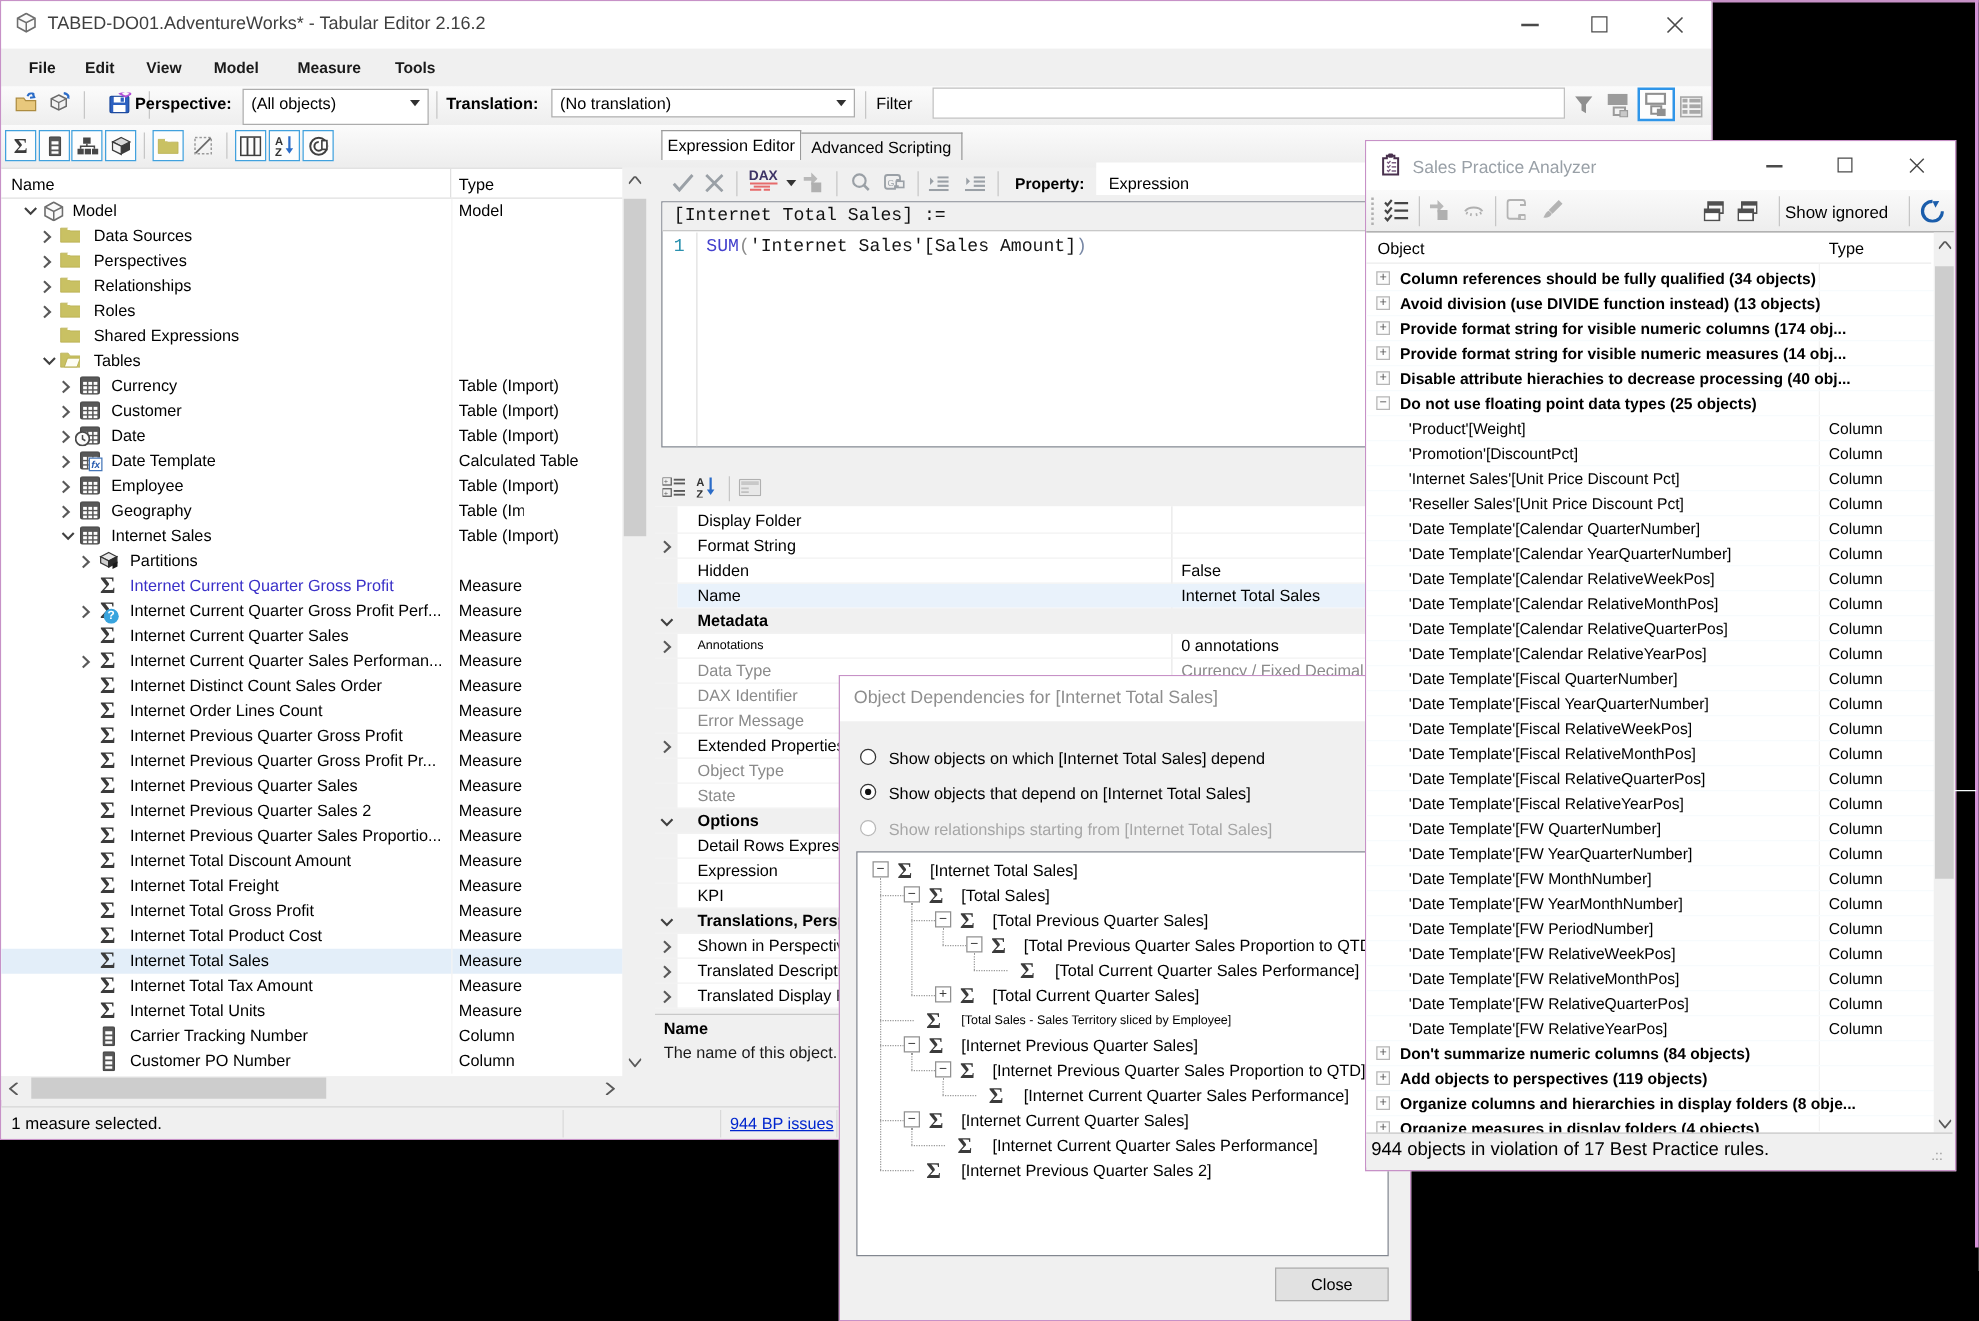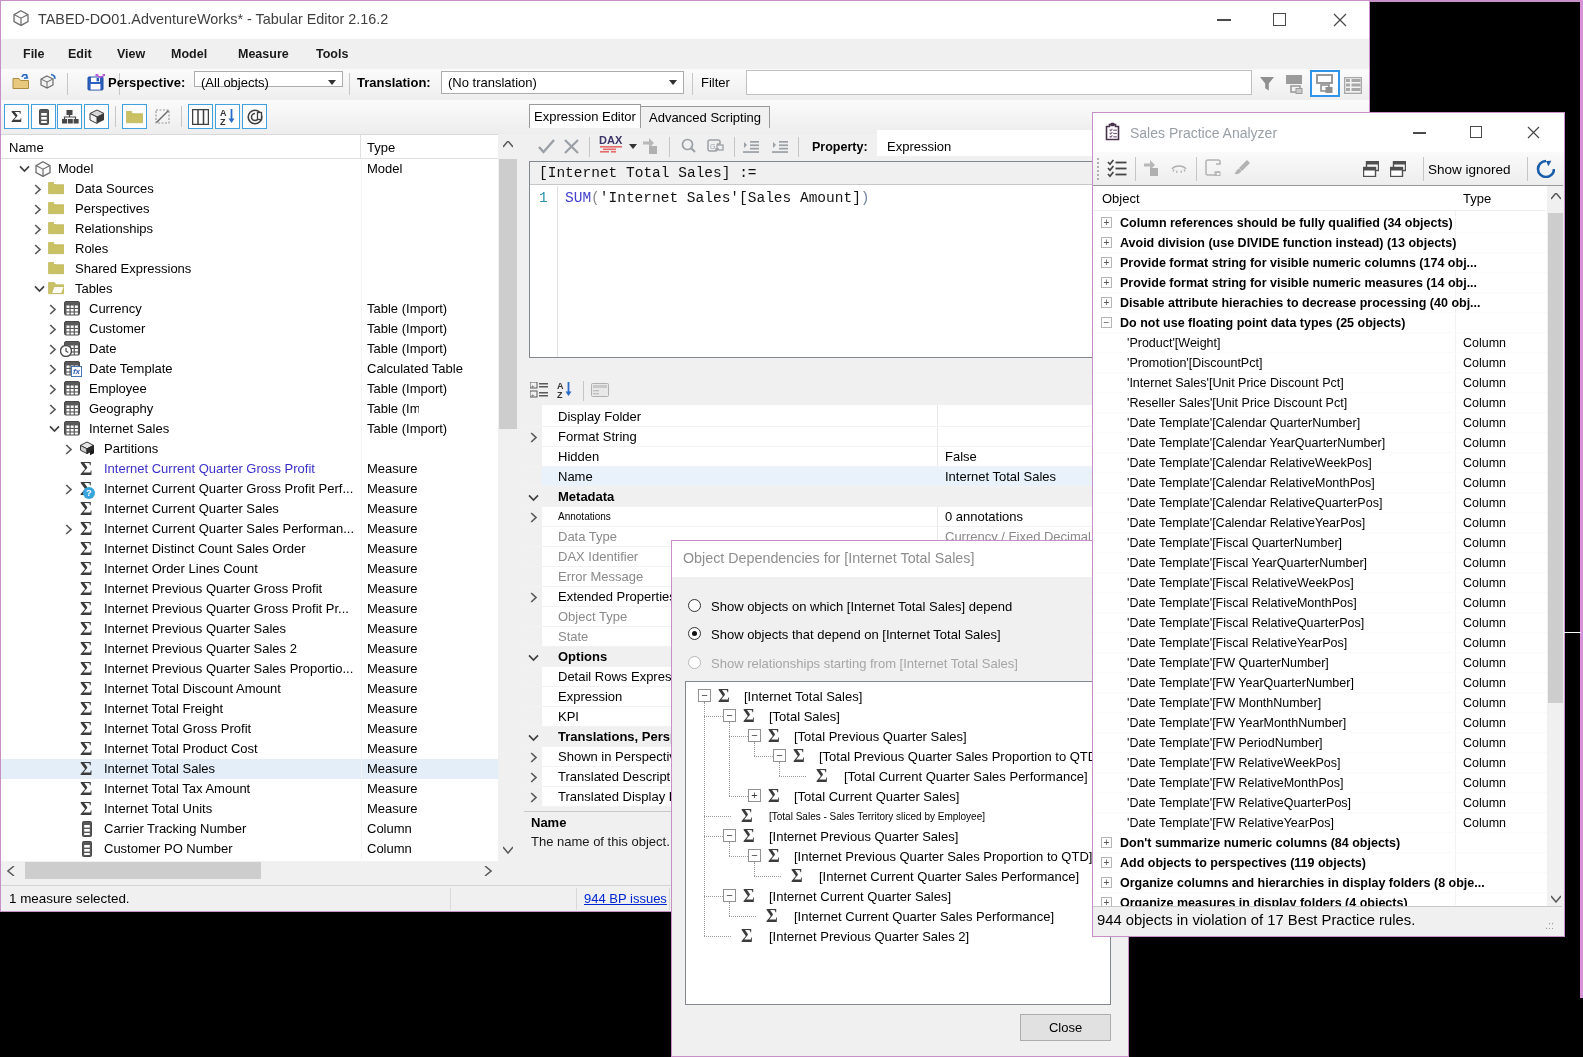--- a/index.html
+++ b/index.html
@@ -239,21 +239,21 @@
     </svg>
 <svg class="a" style="left:38px;top:72px" width="18" height="17">
       <use href="#refcube"></use>
     </svg>
 <div class="sep" style="left:66px;top:72px;height:22px"></div>
 <svg class="a" style="left:86px;top:73px" width="18" height="18">
       <use href="#savei"></use>
     </svg>
 <div class="sep" style="left:118px;top:72px;height:22px"></div>
 <div class="a" style="left:107px;top:74px;font-size:13px;font-weight:bold">Perspective:</div>
-<div class="combo" style="left:193px;top:70px;width:149px;height:16px">(All objects)<span class="ar"></span></div>
+<div class="combo" style="left:193px;top:70px;width:149px;height:29px">(All objects)<span class="ar"></span></div>
 <div class="sep" style="left:348px;top:72px;height:22px"></div>
 <div class="a" style="left:356px;top:74px;font-size:13px;font-weight:bold">Translation:</div>
 <div class="combo" style="left:440px;top:70px;width:243px;height:23px">(No translation)<span class="ar"></span></div>
 <div class="sep" style="left:691px;top:72px;height:22px"></div>
 <div class="a" style="left:700px;top:74px;font-size:13px">Filter</div>
 <div class="a" style="left:745px;top:69px;width:506px;height:25px;background:#fff;border:1px solid #c0c0c0"></div>
 <svg class="a" style="left:1259px;top:76px" width="14" height="14">
       <use href="#funnel"></use>
     </svg>
 <svg class="a" style="left:1285px;top:74px" width="17" height="19">

